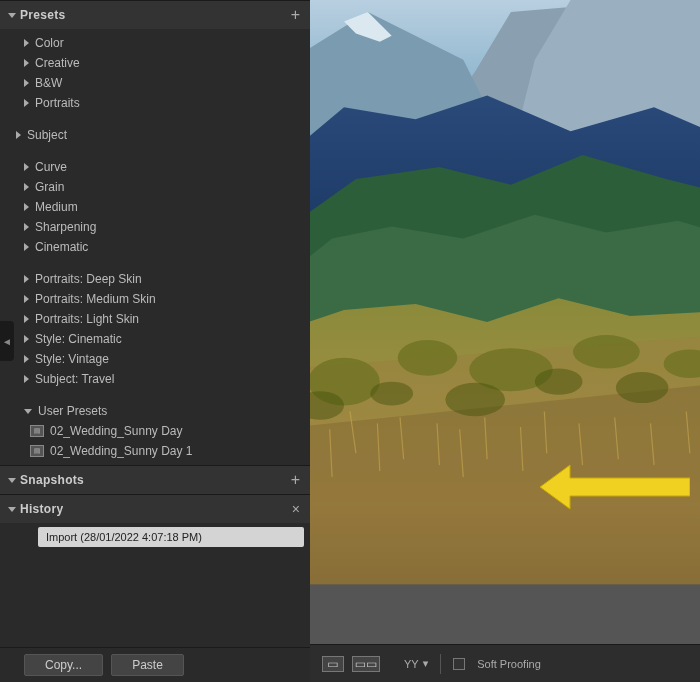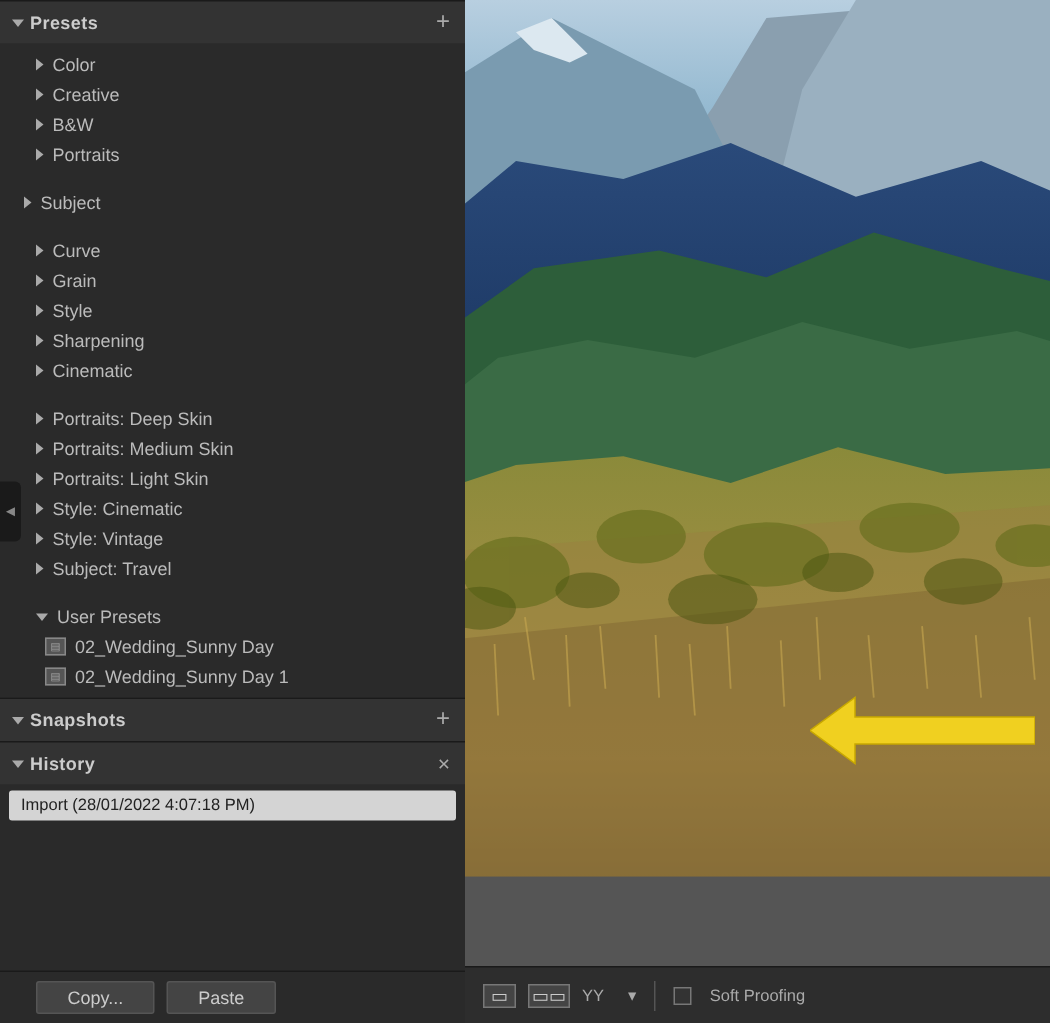--- a/index.html
+++ b/index.html
@@ -164,20 +164,21 @@
     }
 
     
     .history-section {
       flex-shrink: 0;
     }
 
     .history-content {
       background: #2a2a2a;
       padding: 4px 6px;
+      margin-left: 32px;
     }
 
     .history-item {
       background: #d4d4d4;
       color: #222;
       padding: 4px 8px;
       font-size: 11px;
       cursor: pointer;
       border-radius: 2px;
     }
@@ -332,21 +333,21 @@
           <div class="preset-item">
             <span class="triangle triangle-right"></span>
             <span class="preset-label">Curve</span>
           </div>
           <div class="preset-item">
             <span class="triangle triangle-right"></span>
             <span class="preset-label">Grain</span>
           </div>
           <div class="preset-item">
             <span class="triangle triangle-right"></span>
-            <span class="preset-label">Style</span>
+            <span class="preset-label">Medium</span>
           </div>
           <div class="preset-item">
             <span class="triangle triangle-right"></span>
             <span class="preset-label">Sharpening</span>
           </div>
           <div class="preset-item">
             <span class="triangle triangle-right"></span>
             <span class="preset-label">Cinematic</span>
           </div>
         </div>
@@ -523,21 +524,21 @@
       <svg width="150" height="55" viewBox="0 0 150 55">
 
         <polygon points="0,27 30,5 30,18 150,18 150,36 30,36 30,49" fill="#f0d020" stroke="#c8a800" stroke-width="1"></polygon>
       </svg>
     </div>
   </div>
 
   <div class="right-bottom-bar">
     <div class="right-bottom-icon">▭</div>
     <div class="right-bottom-icon" style="width:28px;">▭▭</div>
-    <div style="display:flex; align-items:center; gap:16px;">
+    <div style="display:flex; align-items:center; gap:4px;margin-left:16px;">
       <span style="font-size:11px; color:#aaa;">YY</span>
       <span style="font-size:11px; color:#aaa;">▾</span>
     </div>
     <div class="separator-v"></div>
     <div class="soft-proofing-check"></div>
     <span class="soft-proofing-label">Soft Proofing</span>
   </div>
 </div>
 
 </body></html>

